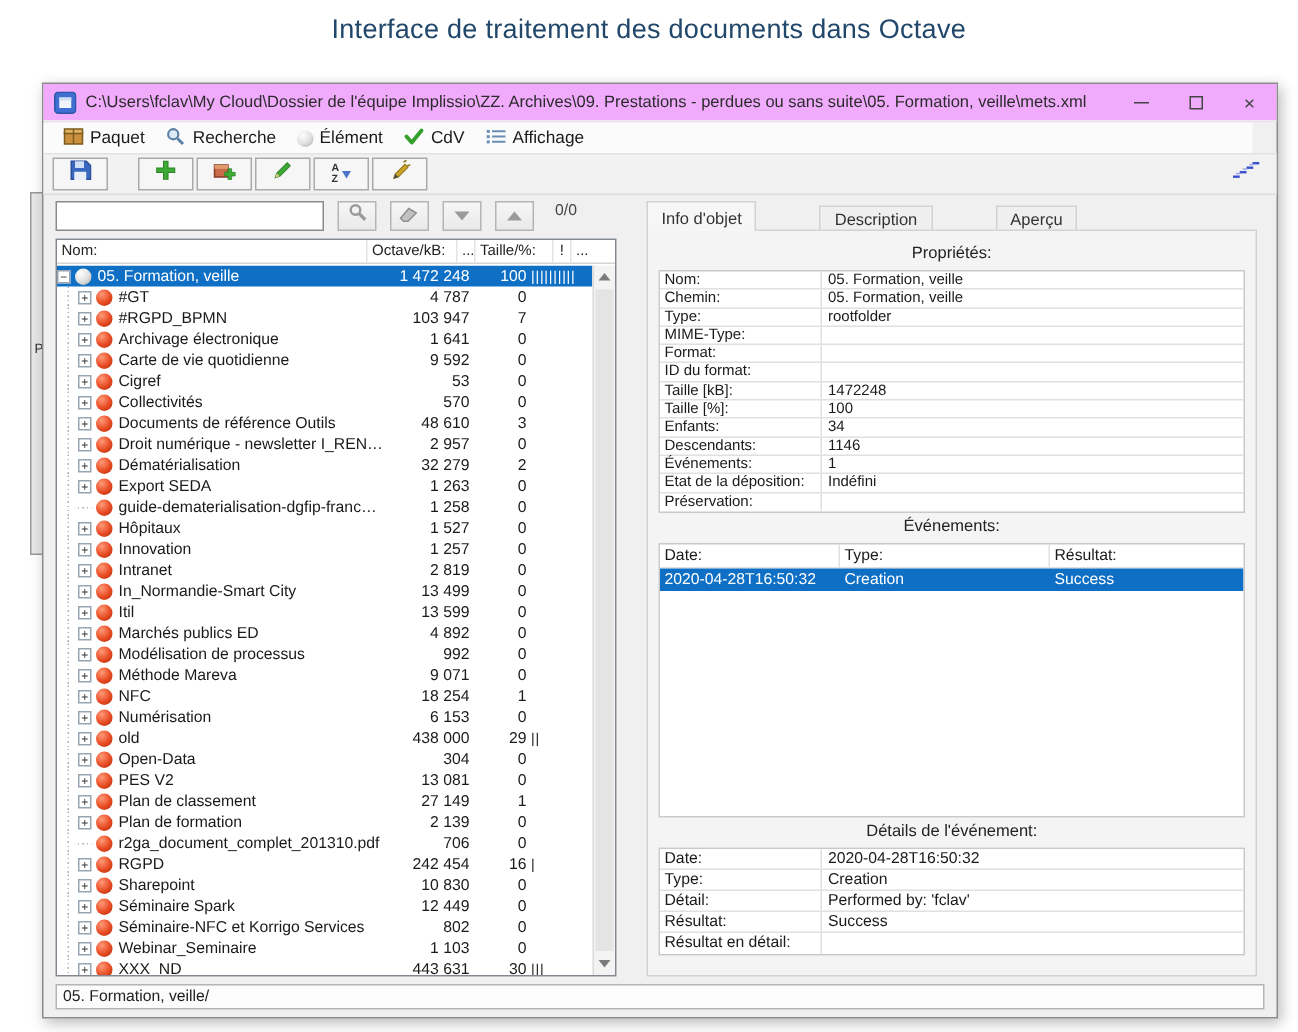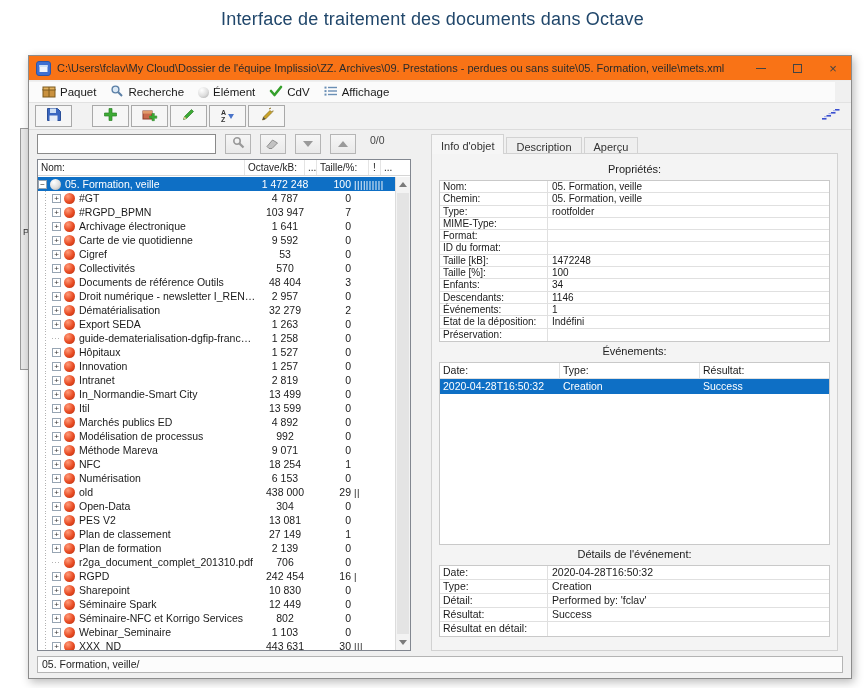--- a/index.html
+++ b/index.html
@@ -12,21 +12,21 @@
   
   .bg-strip { position: absolute; left: 20px; top: 128px; width: 10px; height: 242px;
     background: #e8e8e8; border: 1px solid #9a9a9a; border-right: none; }
   .bg-strip span { position: absolute; top: 98px; left: 2px; font-size: 9px; color: #333; }
 
   
   .win { position: absolute; left: 28px; top: 55px; width: 824px; height: 624px;
     background: #f0f0f0; border: 1px solid #8c8c8c;
     box-shadow: 2px 3px 9px rgba(0,0,0,0.28); }
 
-  .titlebar { position: absolute; top: 0; left: 0; right: 0; height: 25px; background: #f97316;
+  .titlebar { position: absolute; top: 0; left: 0; right: 0; height: 25px; background: #f0abfc;
     display: flex; align-items: center; padding-left: 7px; border-bottom: 1px solid #ececec; }
   .titlebar .app-ic { margin-right: 6px; display: inline-flex; }
   .title-text { flex: 1; font-size: 11px; color: #2b2b2b; white-space: nowrap; overflow: hidden; }
   .win-controls { display: flex; height: 100%; }
   .win-btn { width: 36px; height: 100%; display: flex; align-items: center; justify-content: center;
     font-size: 13px; color: #444; }
   .min-glyph { width: 10px; height: 1px; background: #444; display: inline-block; }
   .max-glyph { width: 9px; height: 9px; border: 1px solid #444; display: inline-block; }
 
   .menubar { position: absolute; top: 26px; left: 0; right: 16px; height: 20px; background: #fbfbfb;
@@ -77,36 +77,36 @@
     background-size: 1px 100%; background-position: 7px 0; background-repeat: no-repeat; }
   .expander { width: 9px; height: 9px; flex: 0 0 9px; border: 1px solid #97a5b3; background: #fff;
     font-size: 8px; line-height: 7px; text-align: center; color: #333; margin-right: 3px; }
   .leafline { width: 9px; height: 14px; flex: 0 0 9px; margin-right: 3px;
     background-image: repeating-linear-gradient(to right, #b3b3b3 0 1px, transparent 1px 3px);
     background-size: 100% 1px; background-position: 0 7px; background-repeat: no-repeat; }
   .sphere { width: 11px; height: 11px; flex: 0 0 11px; border-radius: 50%; margin-right: 4px;
     background: radial-gradient(circle at 35% 30%, #ff9a78, #e74a22 55%, #b33110 95%); }
   .sphere.root-sphere { background: radial-gradient(circle at 35% 30%, #ffffff, #dedede 55%, #a8a8a8 95%); }
   .t-name { flex: 1; overflow: hidden; text-overflow: ellipsis; }
-  .t-kb { width: 60px; flex: 0 0 60px; text-align: center; padding-right: 4px; }
+  .t-kb { width: 60px; flex: 0 0 60px; text-align: right; padding-right: 4px; }
   .t-d1 { width: 12px; flex: 0 0 12px; }
   .t-pct { width: 22px; flex: 0 0 22px; text-align: right; }
   .t-bars { width: 30px; flex: 0 0 30px; padding-left: 3px; font-size: 9.5px; letter-spacing: 0.5px; }
   .t-d2 { width: 14px; flex: 0 0 14px; }
 
   .tree-scroll { position: absolute; top: 17px; right: 0; bottom: 0; width: 15px; background: #f3f3f3; border-left: 1px solid #dcdcdc; }
   .scroll-arrow-up, .scroll-arrow-down { position: absolute; left: 3px; width: 0; height: 0;
     border-left: 4px solid transparent; border-right: 4px solid transparent; }
   .scroll-arrow-up { top: 5px; border-bottom: 5px solid #7b7b7b; }
   .scroll-arrow-down { bottom: 5px; border-top: 5px solid #7b7b7b; }
   .scroll-thumb { position: absolute; top: 16px; bottom: 16px; left: 1px; right: 1px; background: #e4e4e4; }
 
   
   .right-panel { position: absolute; top: 78px; left: 402px; right: 13px; bottom: 27px; }
-  .tabs-row { display: flex; height: 20px; }
+  .tabs-row { display: flex; height: 20px; gap: 40px; }
   .tab { padding: 3px 9px 0 9px; font-size: 11px; border: 1px solid #d2d2d2; border-bottom: none;
     background: #efefef; margin-right: 2px; height: 17px; margin-top: 3px; color: #333; }
   .tab.active { background: #f6f6f6; height: 20px; margin-top: 0; padding-top: 5px; position: relative; z-index: 2; }
   .group-box { position: absolute; top: 19px; left: 0; right: 0; bottom: 0; border: 1px solid #d2d2d2;
     background: #f4f4f4; padding: 6px 7px 0 7px; z-index: 1; }
   .section-title { text-align: center; font-size: 11px; color: #222; padding: 3px 0 5px 0; }
 
   .kv-table { background: #fff; border: 1px solid #c9c9c9; }
   .kv-row { display: flex; border-bottom: 1px solid #e0e0e0; }
   .kv-row:last-child { border-bottom: none; }
@@ -379,21 +379,21 @@
             <span class="t-d1"></span>
             <span class="t-pct">0</span>
             <span class="t-bars"></span>
             <span class="t-d2"></span>
           </div>
           <div class="tree-row">
             <span class="connector"></span>
             <span class="expander">+</span>
             <span class="sphere"></span>
             <span class="t-name">Documents de référence Outils</span>
-            <span class="t-kb">48 404</span>
+            <span class="t-kb">48 610</span>
             <span class="t-d1"></span>
             <span class="t-pct">3</span>
             <span class="t-bars"></span>
             <span class="t-d2"></span>
           </div>
           <div class="tree-row">
             <span class="connector"></span>
             <span class="expander">+</span>
             <span class="sphere"></span>
             <span class="t-name">Droit numérique - newsletter I_RENARD</span>

